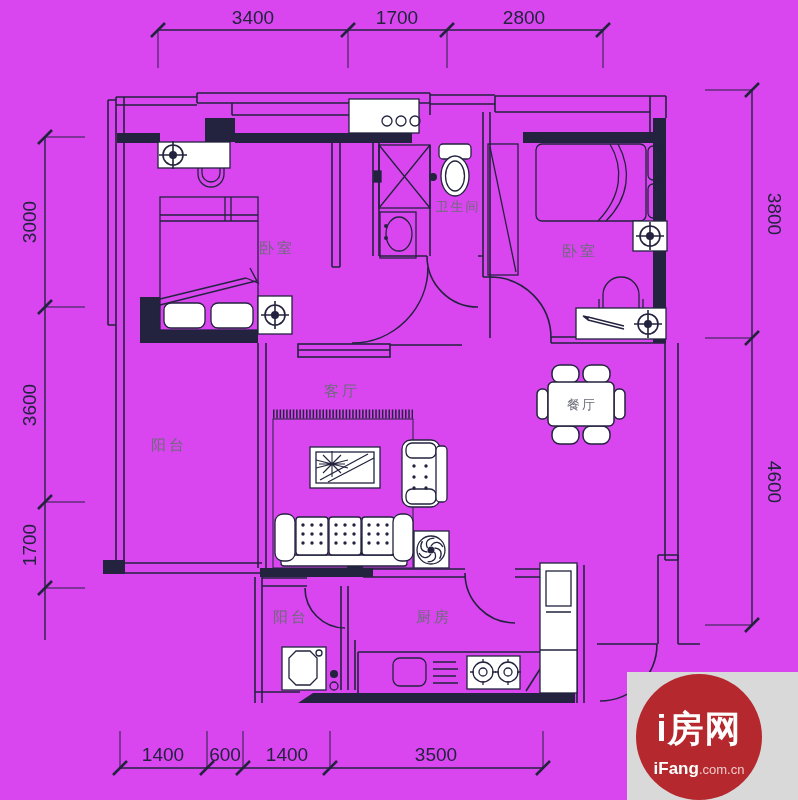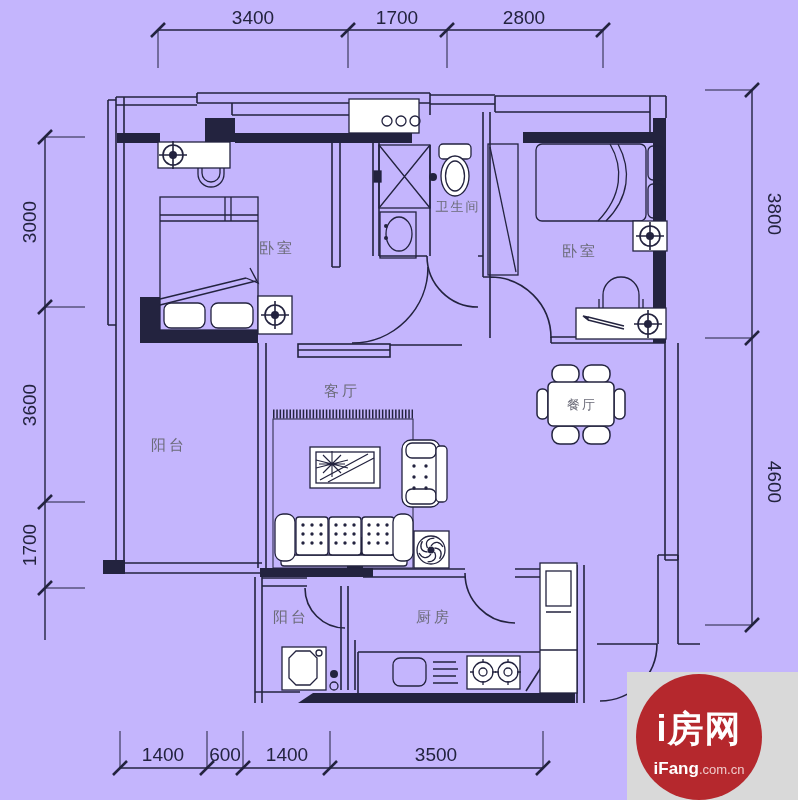--- a/index.html
+++ b/index.html
@@ -1,16 +1,16 @@
 <!DOCTYPE html>
 <html><head>
 <meta charset="utf-8">
 <style>
   html,body{margin:0;padding:0;background:#ffffff;}
-  .stage{position:relative;width:798px;height:800px;background:#c4b5fd;overflow:hidden;
+  .stage{position:relative;width:798px;height:800px;background:#d946ef;overflow:hidden;
          font-family:"Liberation Sans", sans-serif;text-align:right;}
   svg{position:absolute;left:0;top:0;}
   text{font-family:"Liberation Sans", sans-serif;}
   .dim{font-size:19px;fill:#23233f;}
   .room{font-size:15px;fill:#6b6b78;letter-spacing:3px;}
   .room-sm{font-size:13px;fill:#6b6b78;letter-spacing:2px;}
   .wm-brand{font-size:36px;font-weight:bold;fill:#ffffff;letter-spacing:1px;}
   .wm-site-b{font-size:17px;font-weight:bold;fill:#ffffff;}
   .wm-site-s{font-size:13px;fill:#eecaca;}
 </style>

